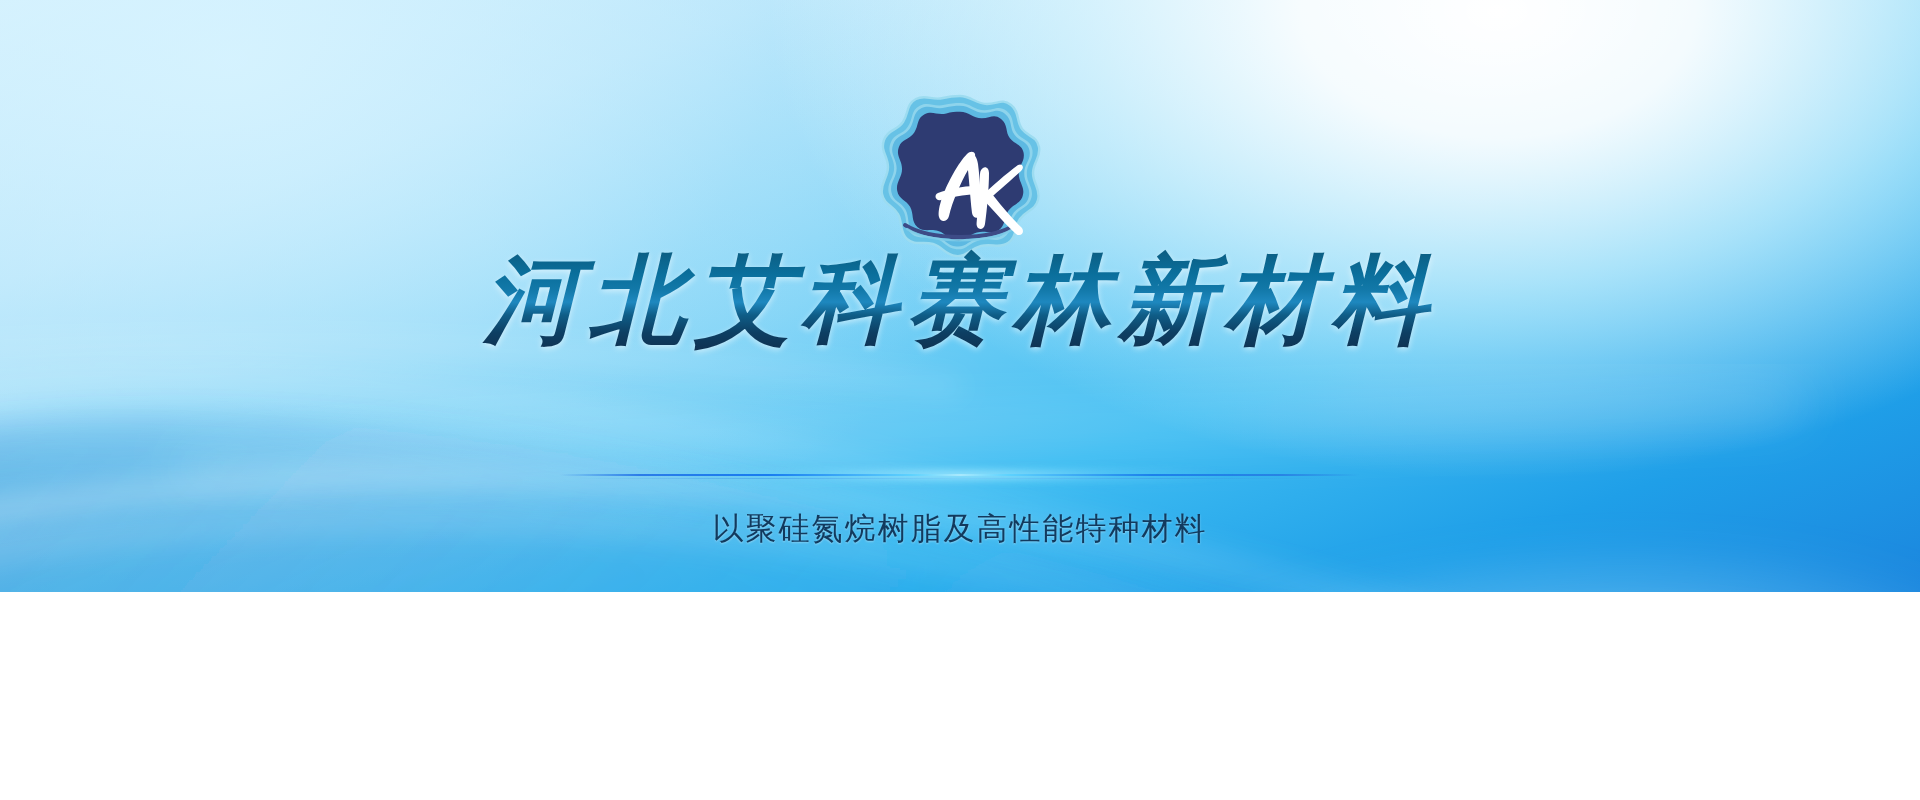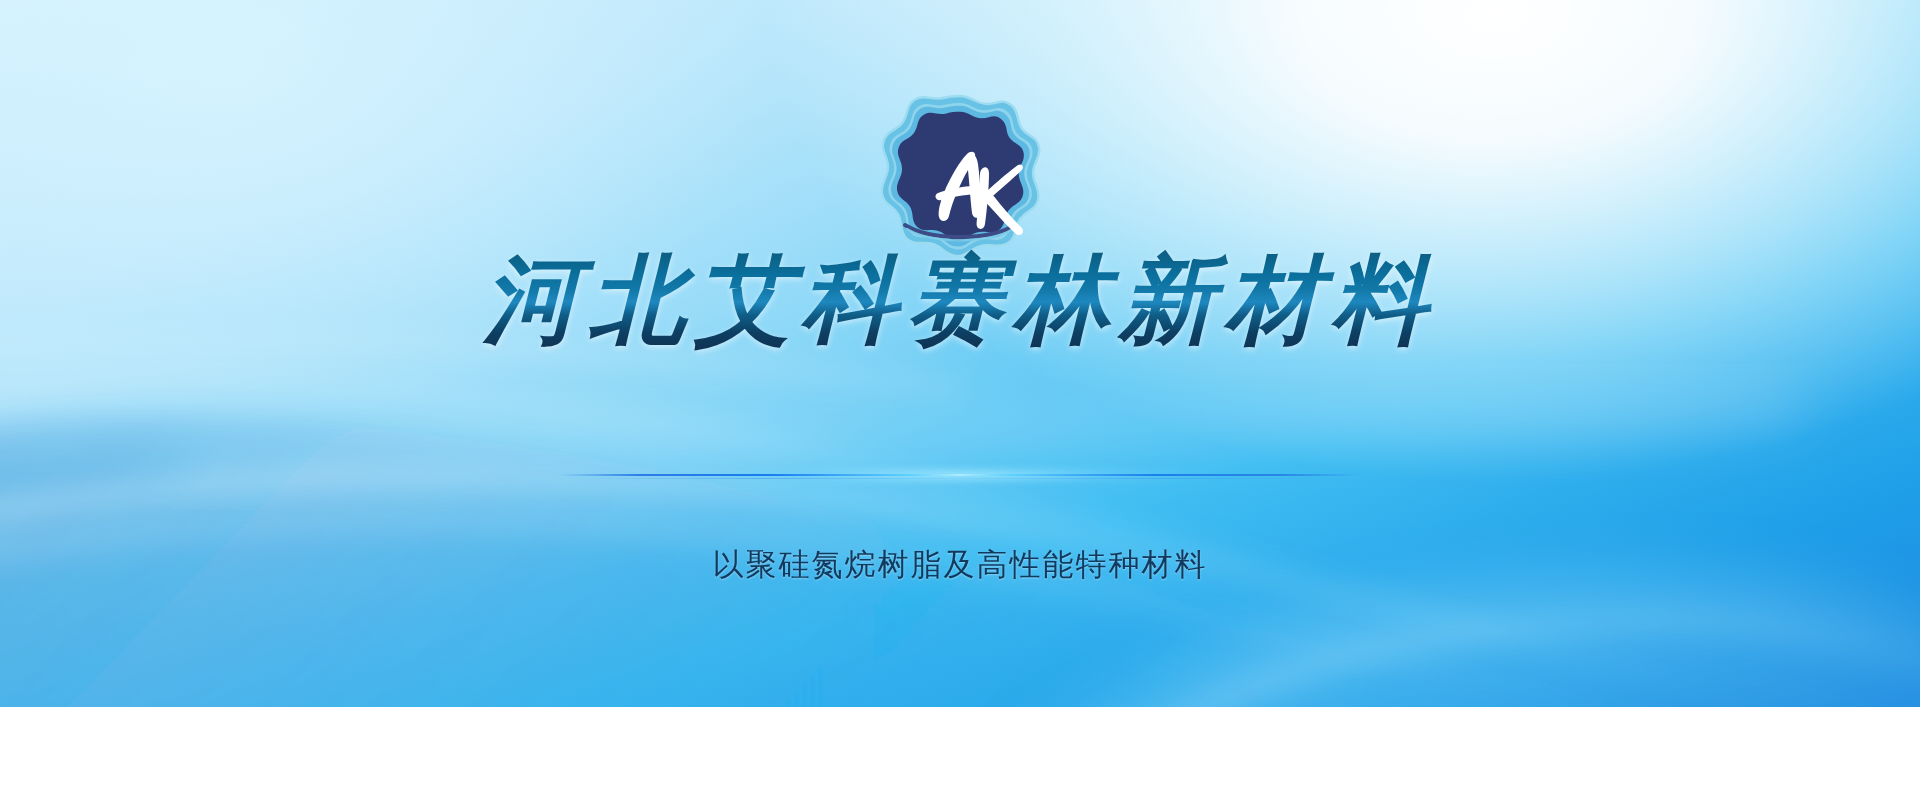--- a/index.html
+++ b/index.html
@@ -3,21 +3,21 @@
 <meta charset="utf-8">
 <style>
   * { margin:0; padding:0; box-sizing:border-box; }
   html, body {
     width:1920px; height:800px;
     overflow:hidden;
     font-family:"Liberation Sans", sans-serif;
   }
   .banner {
     position:relative;
-    width:1920px; height:707px;
+    width:1920px; height:592px;
     overflow:hidden;
     background:
       radial-gradient(ellipse 1400px 900px at 78% 2%, #ffffff 0%, rgba(255,255,255,0.92) 14%, rgba(240,252,255,0.6) 30%, rgba(226,248,255,0.0) 52%),
       radial-gradient(ellipse 1200px 800px at 12% 10%, rgba(214,243,255,0.85) 0%, rgba(180,230,252,0.3) 45%, rgba(160,220,250,0) 70%),
       linear-gradient(160deg, #dff4fd 0%, #bfe8fb 22%, #7fd3f6 46%, #3fbdf2 66%, #1f9fe8 84%, #1b86de 100%);
     padding-left: 12px;
   }
 
   
   .wave {
@@ -86,21 +86,21 @@
   }
   .divider .hairline {
     position:absolute; top:12px; left:2%; right:2%; height:1px;
     background:linear-gradient(90deg, rgba(70,160,235,0) 0%, rgba(60,150,230,0.5) 25%, rgba(120,205,250,0.5) 50%, rgba(60,150,230,0.5) 75%, rgba(70,160,235,0) 100%);
   }
 
   
   .subtitle {
     position:absolute;
     left:0; right:0;
-    top:536px;
+    top:500px;
     text-align:center;
     font-family:"Liberation Serif", serif;
     color:#123a5e;
     letter-spacing:2px;
   }
   .subtitle .line {
     font-size:31px;
     line-height:58px;
     white-space:nowrap;
     text-shadow:0 1px 2px rgba(255,255,255,0.35);

